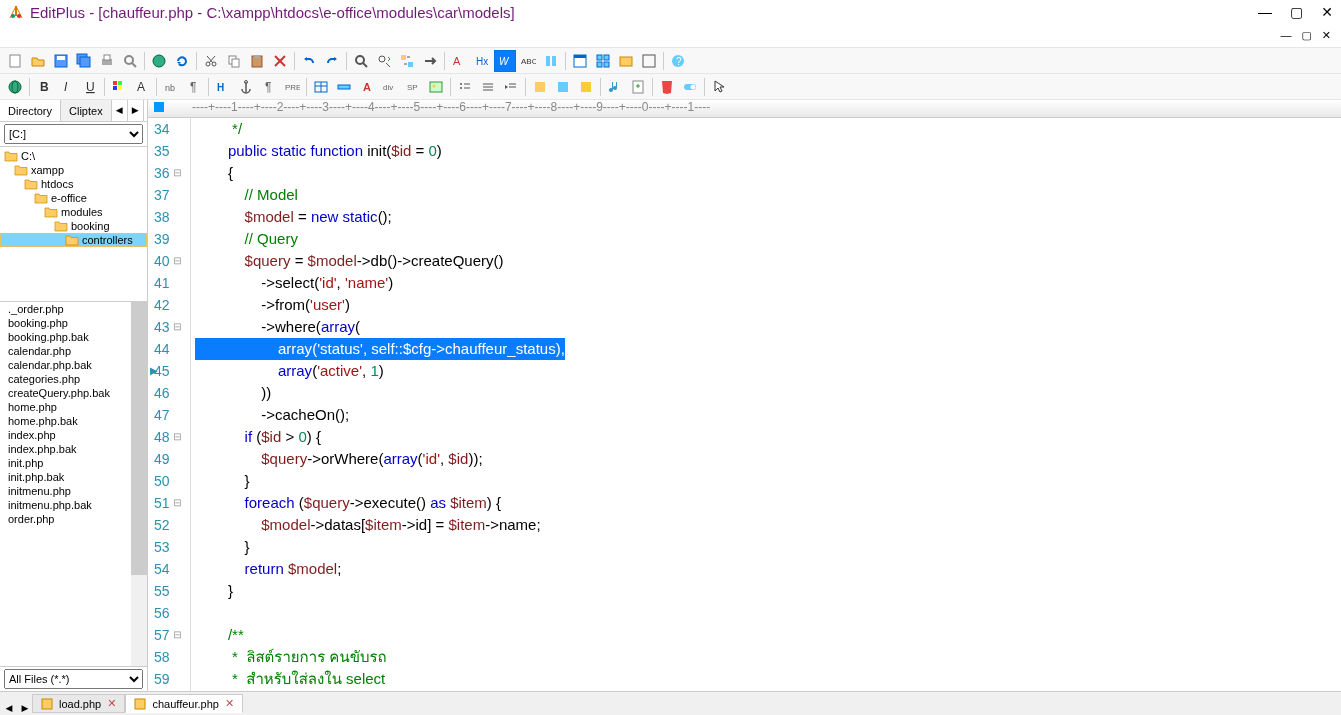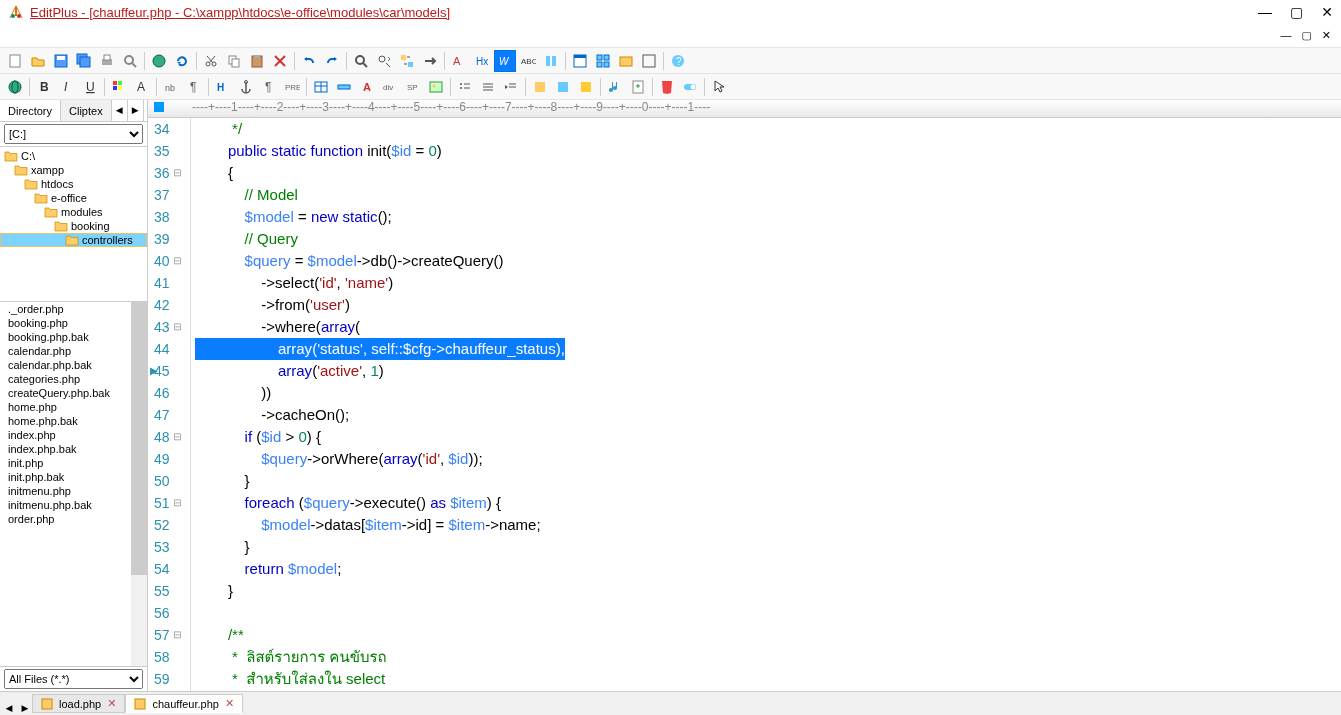--- a/index.html
+++ b/index.html
@@ -1,21 +1,21 @@
 <!DOCTYPE html>
 <html><head>
 <meta charset="utf-8">
 <style>
 * { margin: 0; padding: 0; box-sizing: border-box; font-family: "Segoe UI", Tahoma, sans-serif; }
 body { background: #fff; font-size: 12px; overflow: hidden; }
 
 .titlebar { background: #fff; display: flex; align-items: center; padding: 4px 8px; height: 24px; }
 .titlebar .app-icon { width: 16px; height: 16px; margin-right: 6px; position: relative; }
 .titlebar .app-icon svg { width: 16px; height: 16px; }
-.titlebar .title { font-size: 13px; color: #b91c1c; text-decoration: underline; }
+.titlebar .title { font-size: 15px; color: #701a75; }
 .titlebar .controls { margin-left: auto; display: flex; gap: 18px; align-items: center; }
 .titlebar .controls span { font-size: 14px; cursor: pointer; }
 
 .menubar { display: flex; align-items: center; padding: 2px 6px; height: 24px; border-bottom: 1px solid #e5e5e5; }
 .menubar .menu-item { padding: 2px 10px; font-size: 12px; cursor: pointer; }
 .menubar .win-controls { margin-left: auto; display: flex; gap: 2px; }
 .menubar .win-controls span { padding: 0 4px; font-size: 11px; cursor: pointer; }
 
 .toolbar { display: flex; align-items: center; padding: 2px 4px; height: 26px; border-bottom: 1px solid #e5e5e5; gap: 1px; background: #f8f8f8; }
 .toolbar .tb-btn { width: 22px; height: 22px; display: flex; align-items: center; justify-content: center; cursor: pointer; border: 1px solid transparent; font-size: 11px; }
@@ -57,21 +57,21 @@
 .gutter .ln .fold { margin-left: 2px; color: #999; font-size: 10px; width: 10px; }
 .gutter .ln.current::before { content: "▶"; color: #2b91af; font-size: 10px; position: absolute; left: 150px; }
 
 .code-lines { padding-left: 4px; white-space: pre; flex: 1; }
 .code-line { height: 22px; }
 .code-line.hl { background: #0a7cff; color: #fff; display: inline-block; }
 .code-line.hl .tk-str, .code-line.hl .tk-kw, .code-line.hl .tk-var, .code-line.hl .tk-pn { color: #fff !important; }
 
 .tk-cm { color: #008000; }
 .tk-kw { color: #0000c8; }
-.tk-var { color: #3b82f6; }
+.tk-var { color: #7f1d1d; }
 .tk-str { color: #a31515; }
 .tk-num { color: #098658; }
 .tk-id { color: #000; }
 
 .tabs-bottom { display: flex; height: 22px; background: #f0f0f0; border-top: 1px solid #ccc; align-items: flex-end; }
 .doc-tab { padding: 2px 8px; font-size: 11px; border: 1px solid #ccc; margin-right: 0; display: flex; align-items: center; gap: 6px; cursor: pointer; background: #e8e8e8; }
 .doc-tab.active { background: #fff; border-bottom: 1px solid #fff; }
 .doc-tab .tab-icon { width: 12px; height: 12px; }
 .doc-tab .close { color: #c0504d; font-size: 11px; cursor: pointer; }
 .tabs-bottom .nav { margin-left: 2px; width: 14px; text-align: center; font-size: 9px; cursor: pointer; }

